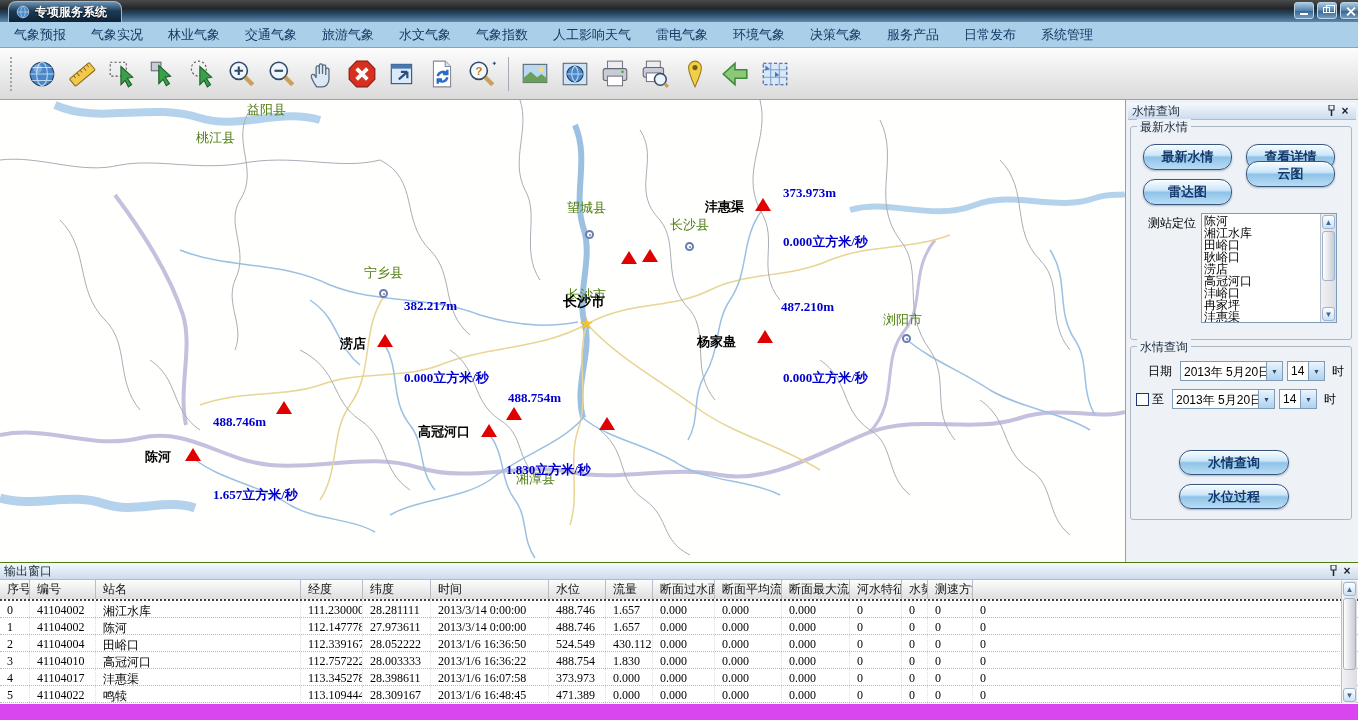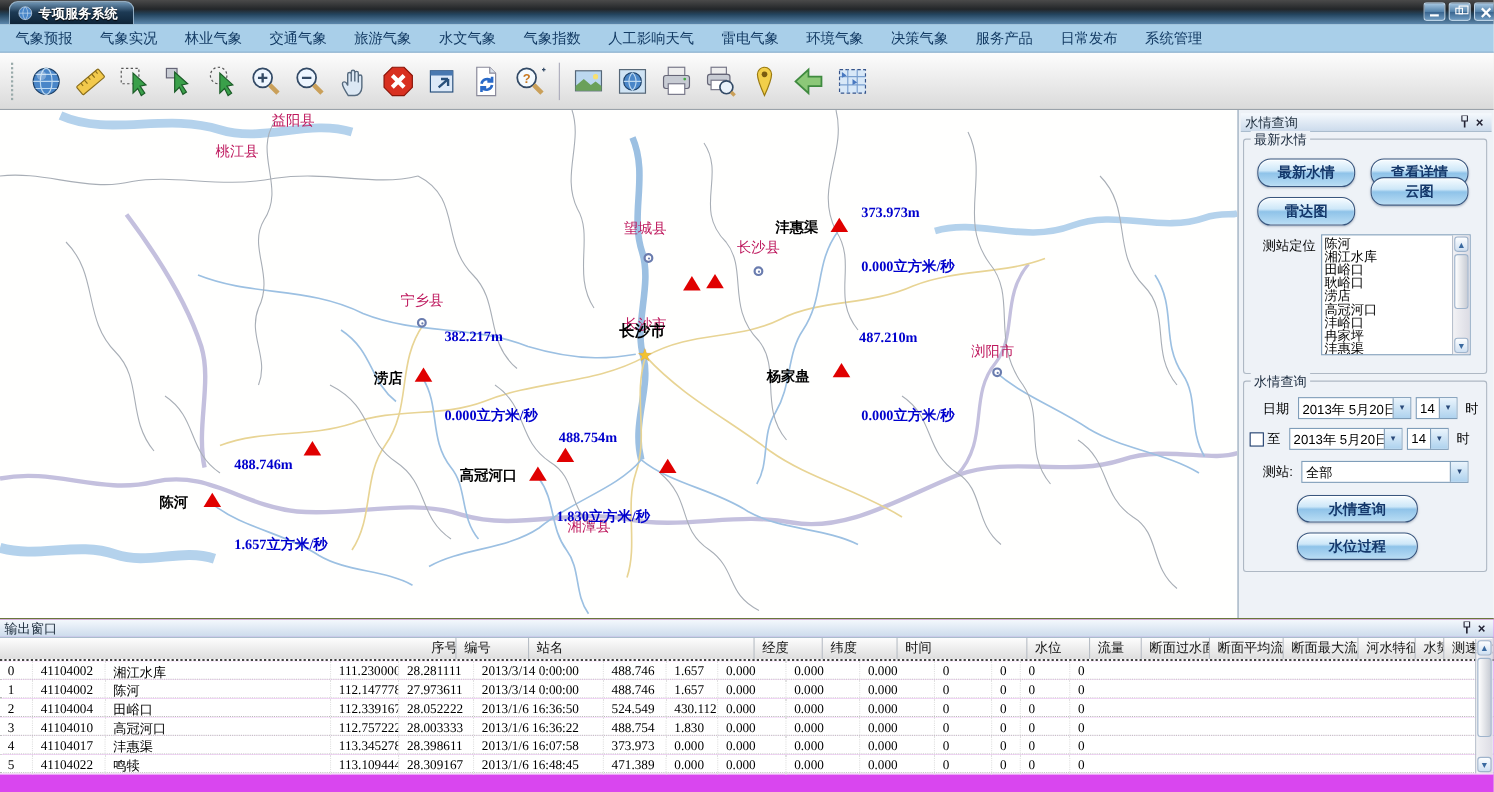--- a/index.html
+++ b/index.html
@@ -33,21 +33,21 @@
   .grip { width:4px; height:34px; margin-right:8px; border-left:2px dotted #9aa; }
   .tbtn { width:40px; height:40px; display:flex; align-items:center; justify-content:center; border-radius:3px; }
   .tbtn svg { width:30px; height:30px; }
   .tsep { width:1px; height:34px; background:#aab; margin:0 6px; }
 
   
   .workspace { display:flex; height:462px; background:#fff; }
   .map { position:relative; width:1125px; height:462px; background:#fffffe; overflow:hidden; }
   .map svg.base { position:absolute; left:0; top:0; }
   .lbl { position:absolute; white-space:nowrap; font-family:"Liberation Serif",serif; font-size:13px; line-height:13px; }
-  .lbl.county { color:#be185d; }
+  .lbl.county { color:#4d7c0f; }
   .lbl.station { color:#000; font-weight:bold; }
   .lbl.value { color:#0000cd; font-weight:bold; }
   .city-big { font-size:14px; }
   .tri { position:absolute; width:0; height:0; border-left:8px solid transparent; border-right:8px solid transparent; border-bottom:13px solid #e00000; }
   .cmark { position:absolute; width:9px; height:9px; border:2px solid #6a7cae; border-radius:50%; background:#fff; }
   .cmark i { position:absolute; left:1.5px; top:1.5px; width:2px; height:2px; background:#6a7cae; border-radius:50%; }
   .star { position:absolute; color:#f2c230; font-size:16px; line-height:16px; text-shadow:0 0 1px #a88; }
 
   
   .right-panel { position:relative; width:233px; height:462px; background:#eef2f7; border-left:1px solid #8fa2b5; font-size:12px; }
@@ -80,21 +80,21 @@
   .combo .cbtn { width:16px; border-left:1px solid #7f9db9; background:linear-gradient(180deg,#eaf4fc,#aed2ee);
     color:#2a4a7a; font-size:7px; display:flex; align-items:center; justify-content:center; }
   .chk { width:13px; height:13px; background:#fff; border:1px solid #1a3a6b; }
 
   
   .output-panel { position:relative; height:180px; background:#d946ef; border-top:1px solid #4d7c0f; border-bottom:2px solid #1a3560; overflow:hidden; }
   .out-titlebar { height:17px; background:linear-gradient(180deg,#f5f9fd,#ccdbec); border-bottom:1px solid #aabccd;
     display:flex; align-items:center; padding:0 4px; font-size:12px; color:#1b2b3b; }
   .out-titlebar .sp { flex:1; }
   .ttable { font-family:"Liberation Serif",serif; font-size:12px; }
-  .thead { display:flex; height:21px; background:linear-gradient(180deg,#fdfdfd,#dedede); border-bottom:2px dotted #444;justify-content:flex-end; }
+  .thead { display:flex; height:21px; background:linear-gradient(180deg,#fdfdfd,#dedede); border-bottom:2px dotted #444; }
   .thcell { display:flex; align-items:center; padding-left:7px; border-right:1px solid #b8bec6; color:#111; white-space:nowrap; overflow:hidden; flex:0 0 auto; }
   .tbody { height:103px; overflow:hidden; }
   .trow { display:flex; height:17px; border-bottom:1px dotted #b8b8b8; background:#fff; }
   .tcell { padding:2px 0 0 7px; border-right:1px dotted #e0e0e0; white-space:nowrap; overflow:hidden; flex:0 0 auto; color:#000; }
   .c0{width:30px}.c1{width:66px}.c2{width:205px}.c3{width:62px}.c4{width:68px}.c5{width:118px}.c6{width:57px}
   .c7{width:47px}.c8{width:62px}.c9{width:67px}.c10{width:68px}.c11{width:52px}.c12{width:26px}.c13{width:45px}
   .c14{flex:1 1 auto; border-right:none;}
   .tbl-scroll { position:absolute; right:1px; top:18px; width:16px; height:122px;
     background:linear-gradient(90deg,#f2f2f5,#dcdce4); border-left:1px solid #b8c0cc; }
 
@@ -466,27 +466,20 @@
           <div class="combo" style="margin-left:8px;width:103px;">
             <span class="cval">2013年 5月20日</span>
             <span class="cbtn">▼</span>
           </div>
           <div class="combo" style="margin-left:4px;width:38px;">
             <span class="cval">14</span>
             <span class="cbtn">▼</span>
           </div>
           <span class="flabel" style="margin-left:7px;">时</span>
         </div>
-        <div class="frow" style="left:0;top:72px;width:100%;">
-          <span class="flabel" style="margin-left:17px;">测站:</span>
-          <div class="combo" style="margin-left:8px;width:152px;">
-            <span class="cval">全部</span>
-            <span class="cbtn">▼</span>
-          </div>
-        </div>
         <button class="glossy" style="left:48px;top:103px;width:110px;height:25px;">水情查询</button>
         <button class="glossy" style="left:48px;top:137px;width:110px;height:25px;">水位过程</button>
       </div>
     </div>
   </div>
 
   <div class="output-panel">
     <div class="out-titlebar">
       <span>输出窗口</span>
       <span class="sp"></span>

